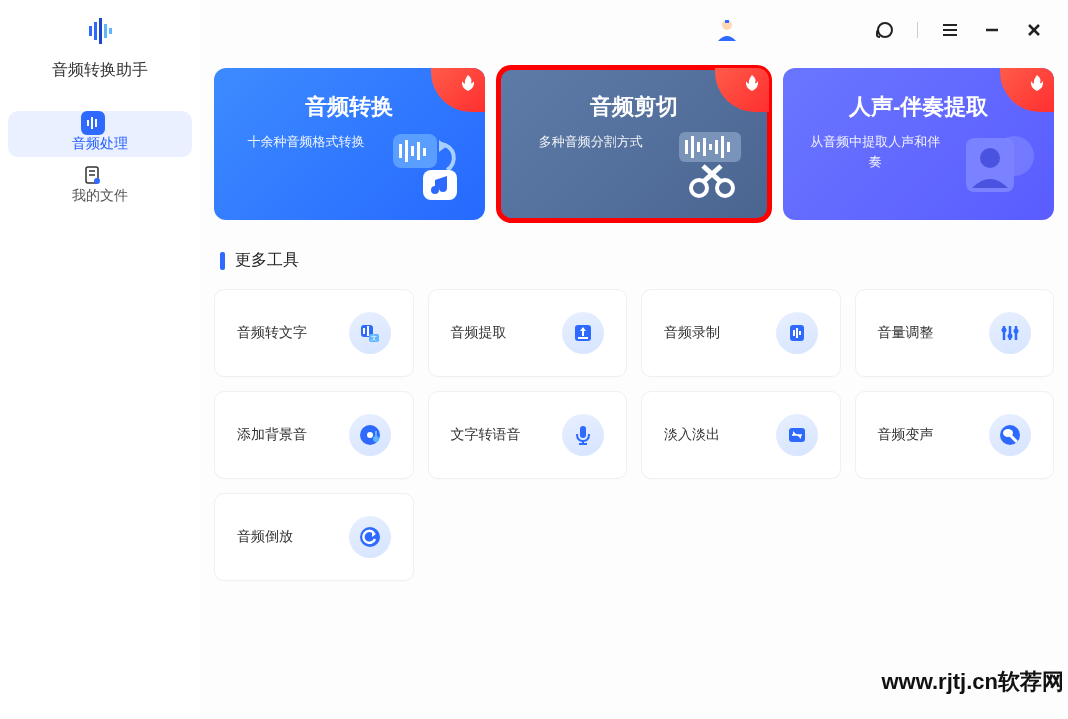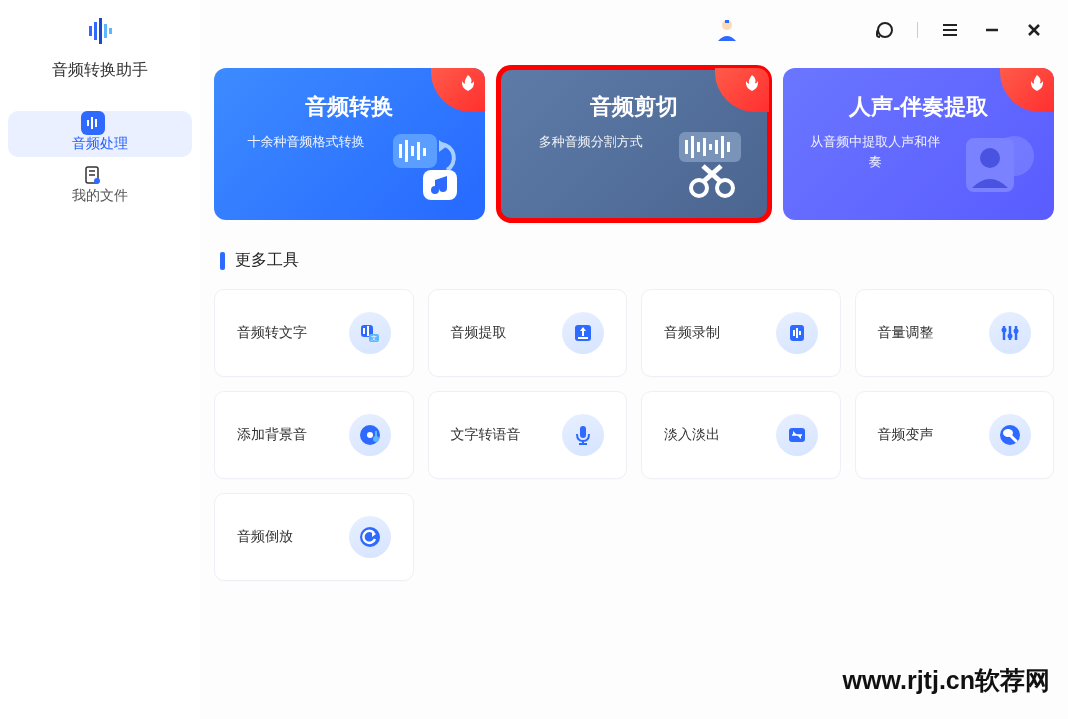--- a/index.html
+++ b/index.html
@@ -107,22 +107,22 @@
     box-shadow: 0 1px 0 rgba(0,0,0,0.01);
   }
   .tool-label { font-size: 14px; color: #333; }
   .tool-icon {
     width: 42px; height: 42px; border-radius: 50%;
     background: linear-gradient(160deg,#e8f0ff,#d6e4ff);
     display:flex; align-items:center; justify-content:center;
     color: #2e6aff;
   }
   .watermark {
-    position: absolute; bottom: 22px; right: 18px;
-    font-size: 25px; font-weight: 700; color: #111;
+    position: absolute; bottom: 22px; right: 4px;
+    font-size: 22px; font-weight: 700; color: #111;
   }
 </style>
 </head>
 <body>
 
 <div class="container">
   <aside class="sidebar">
     <div class="logo-wrap">
       <span class="logo-icon">
         <svg width="30" height="30" viewBox="0 0 30 30">

